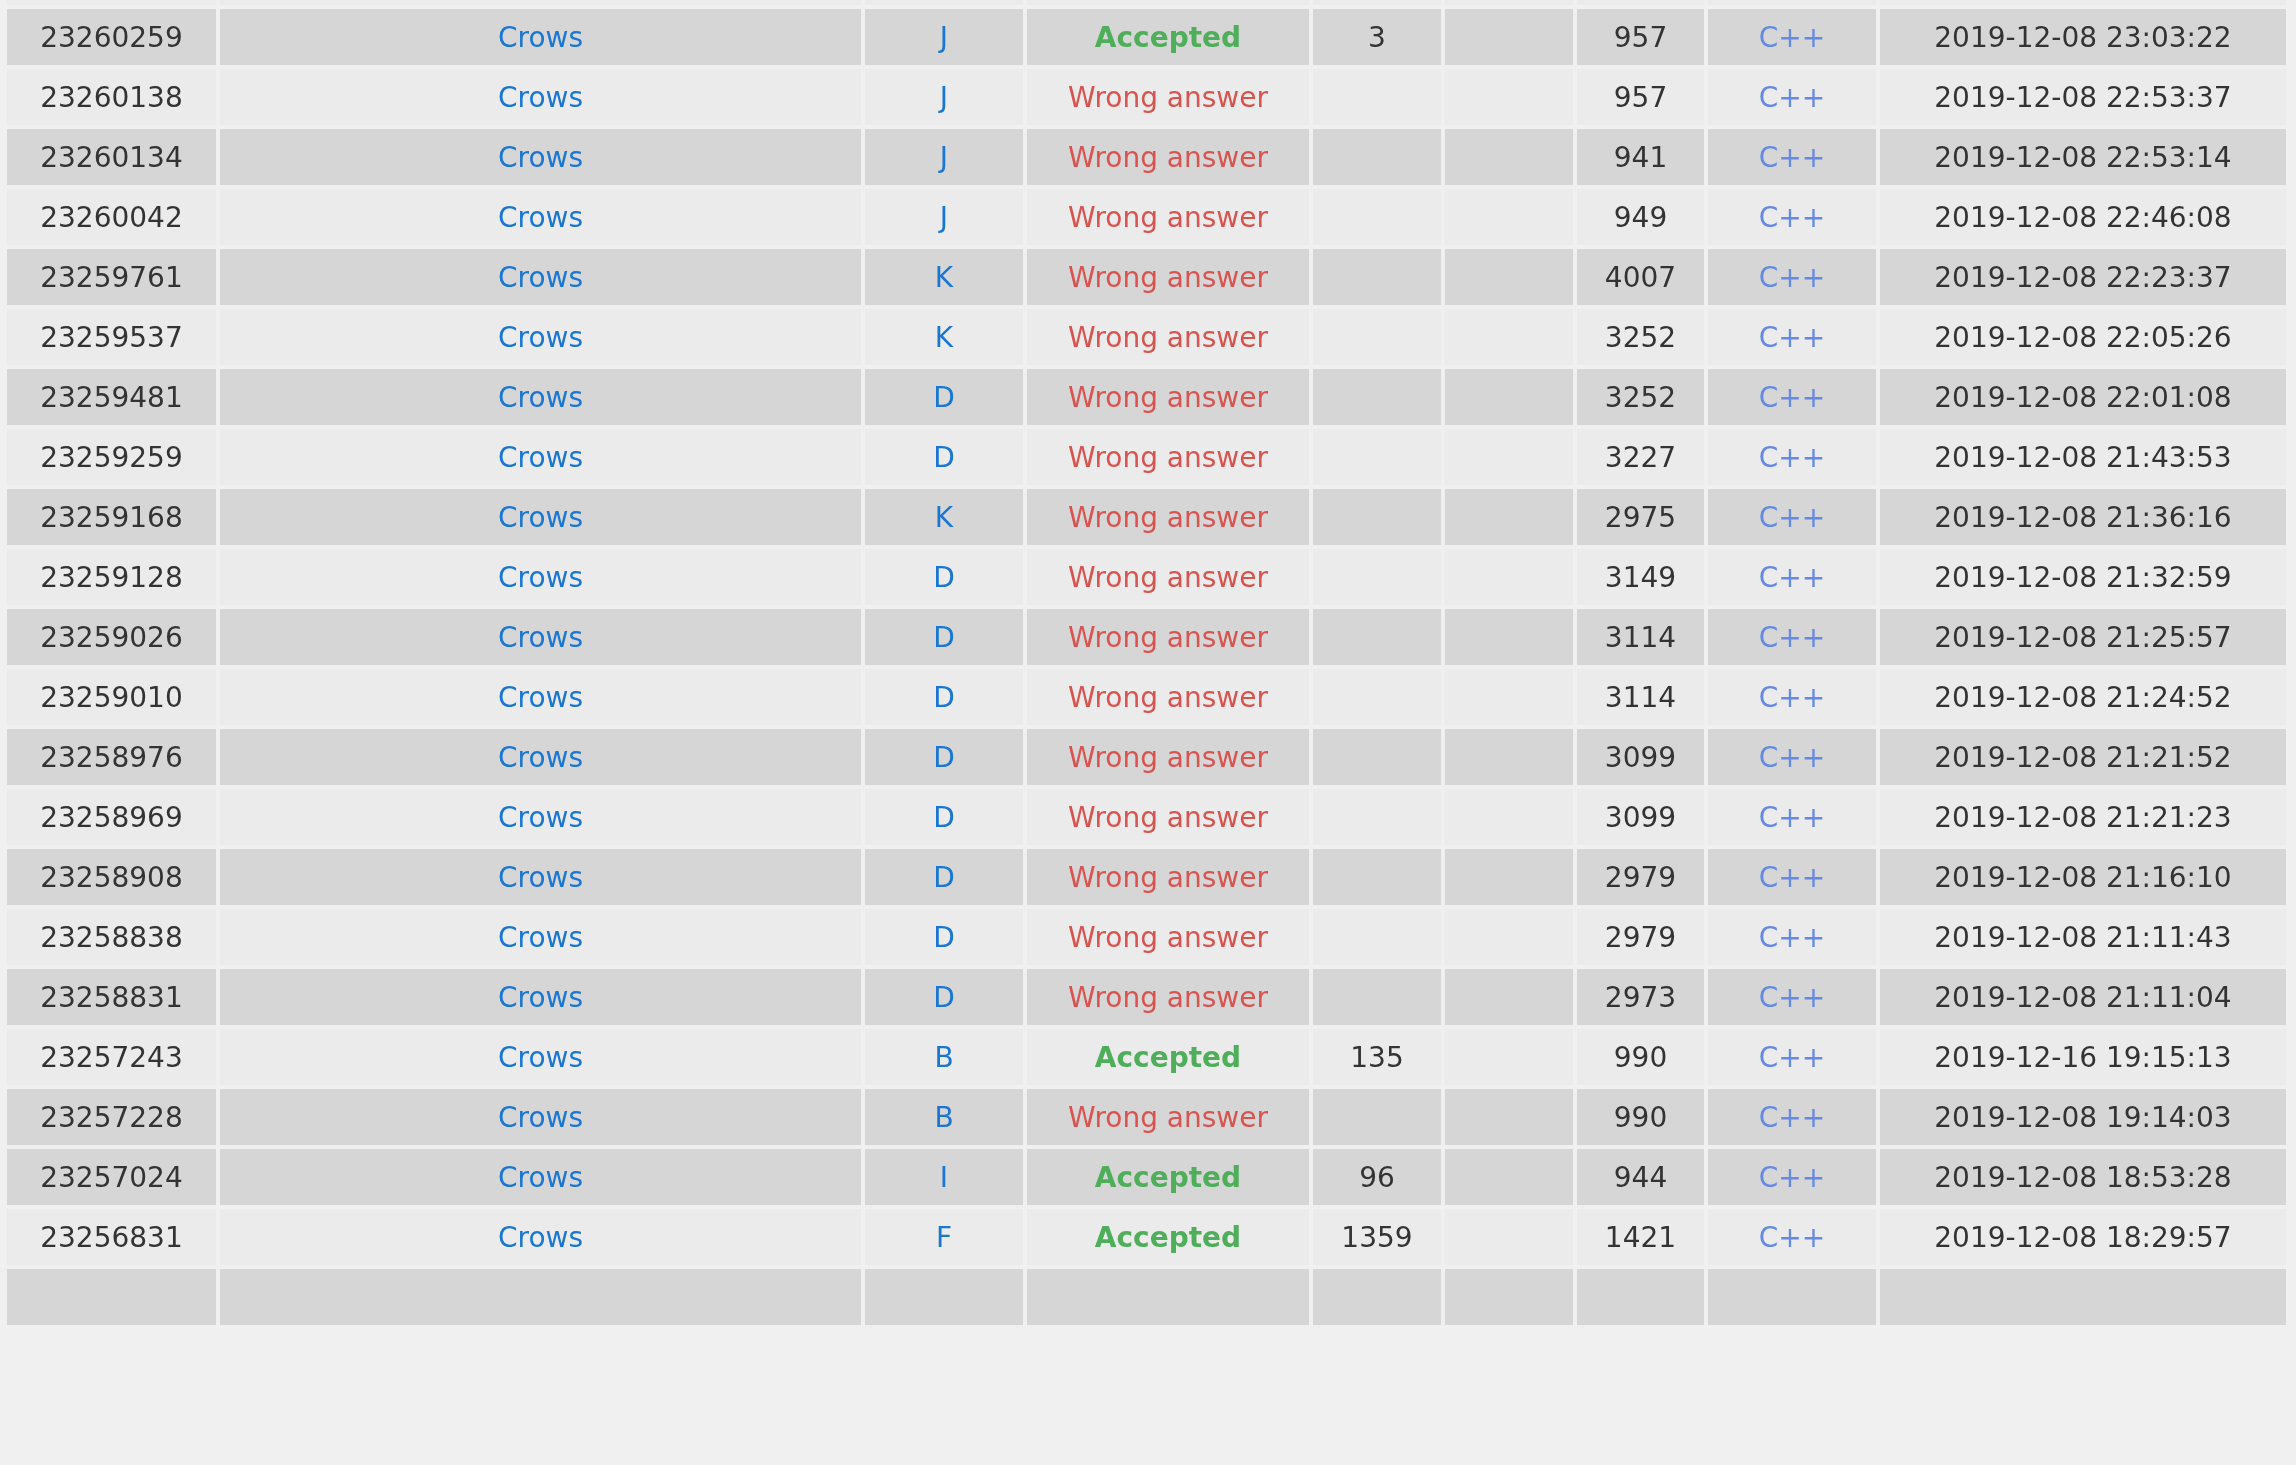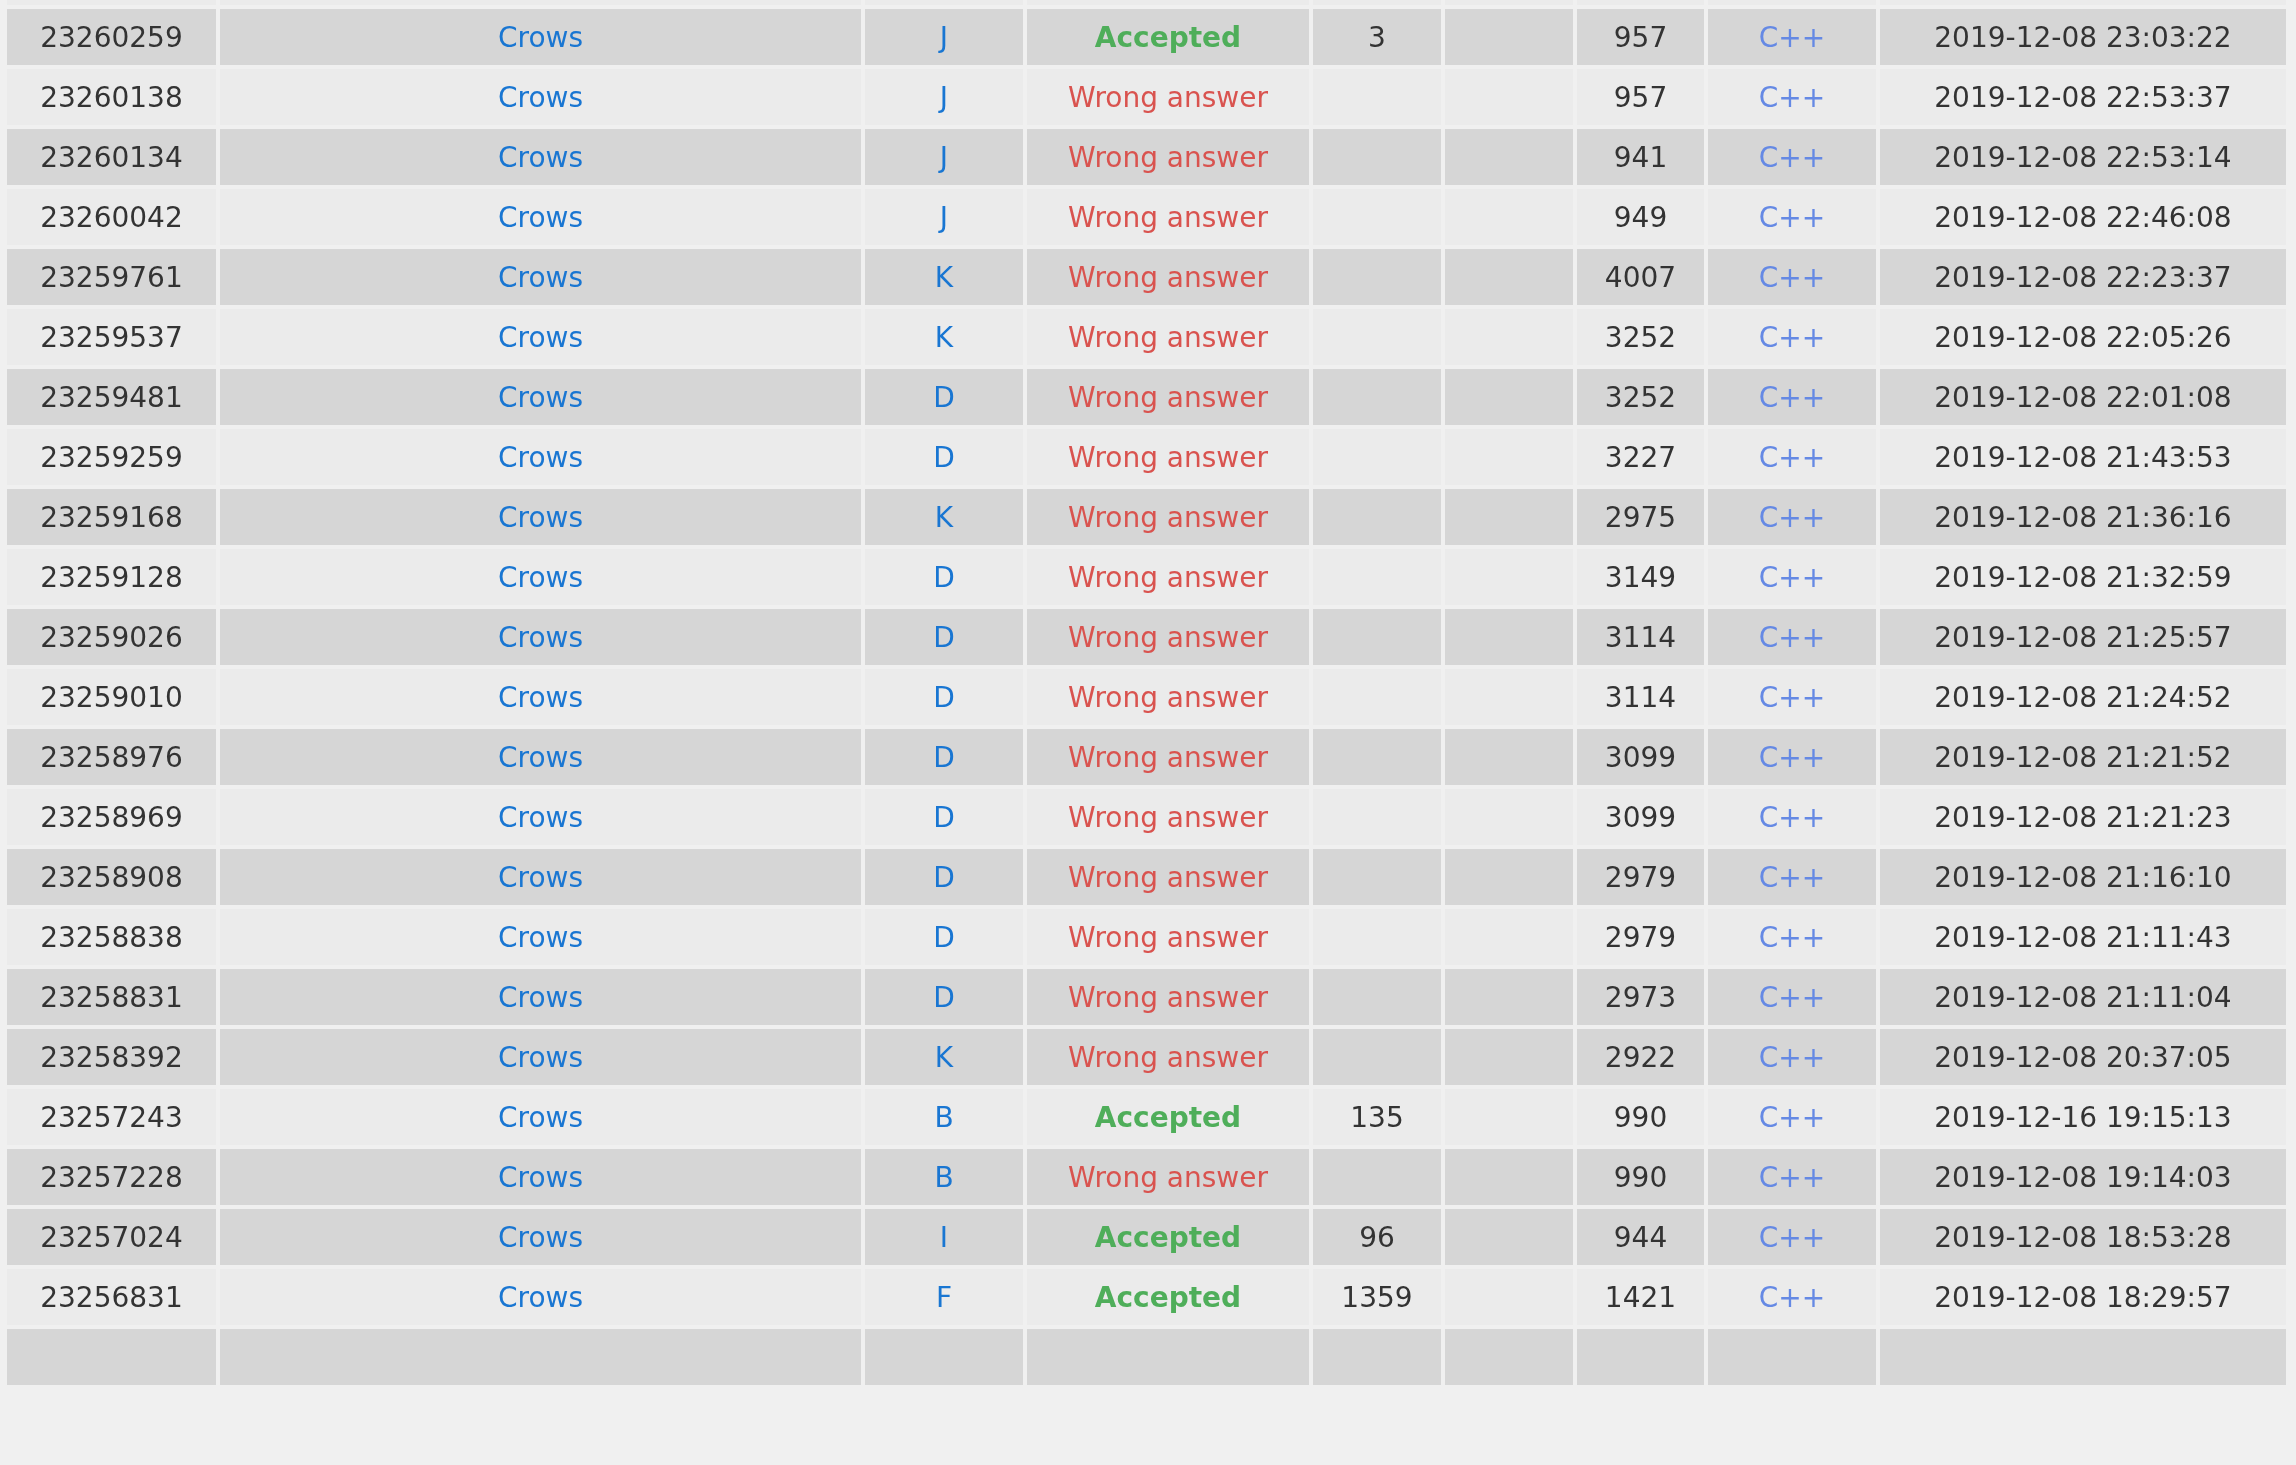--- a/index.html
+++ b/index.html
@@ -256,31 +256,20 @@
         <td data-field="run_id">23258831</td>
         <td><a class="blue-link" data-field="user">Crows</a></td>
         <td><a class="blue-link" data-field="problem">D</a></td>
         <td data-field="result">Wrong answer</td>
         <td data-field="time"></td>
         <td data-field="memory"></td>
         <td data-field="length">2973</td>
         <td><a class="lang-link" data-field="language">C++</a></td>
         <td data-field="submit_time">2019-12-08 21:11:04</td>
       </tr>
-        <tr class="dark wrong-answer">
-        <td data-field="run_id">23258392</td>
-        <td><a class="blue-link" data-field="user">Crows</a></td>
-        <td><a class="blue-link" data-field="problem">K</a></td>
-        <td data-field="result">Wrong answer</td>
-        <td data-field="time"></td>
-        <td data-field="memory"></td>
-        <td data-field="length">2922</td>
-        <td><a class="lang-link" data-field="language">C++</a></td>
-        <td data-field="submit_time">2019-12-08 20:37:05</td>
-      </tr>
         <tr class="light accepted">
         <td data-field="run_id">23257243</td>
         <td><a class="blue-link" data-field="user">Crows</a></td>
         <td><a class="blue-link" data-field="problem">B</a></td>
         <td data-field="result">Accepted</td>
         <td data-field="time">135</td>
         <td data-field="memory"></td>
         <td data-field="length">990</td>
         <td><a class="lang-link" data-field="language">C++</a></td>
         <td data-field="submit_time">2019-12-16 19:15:13</td>

